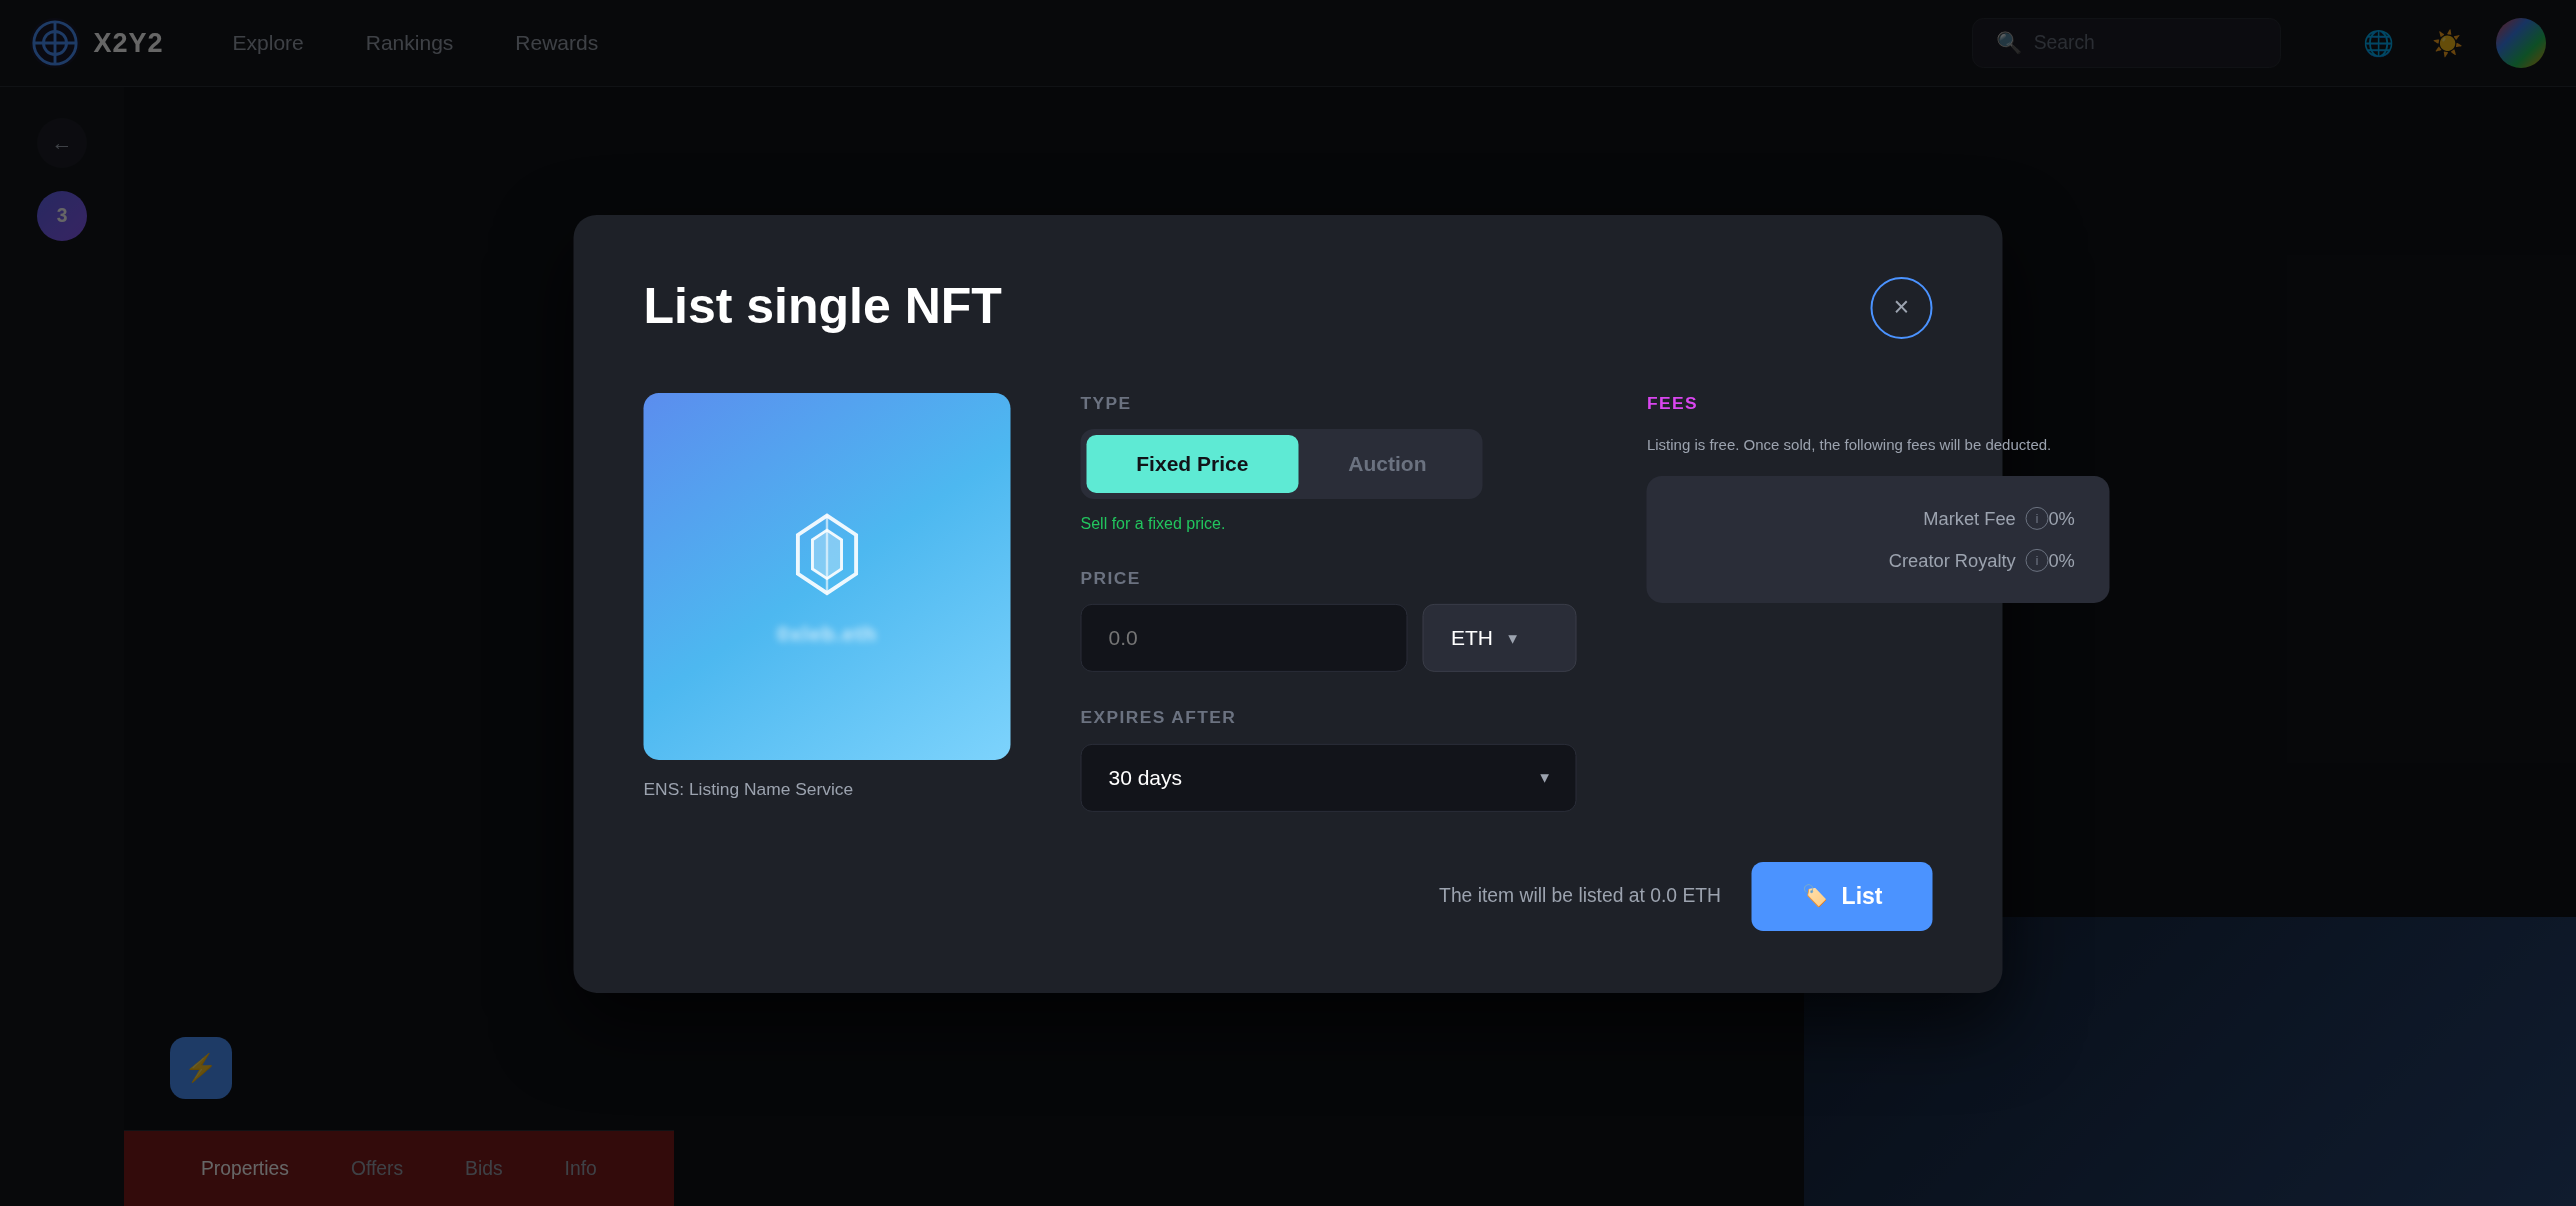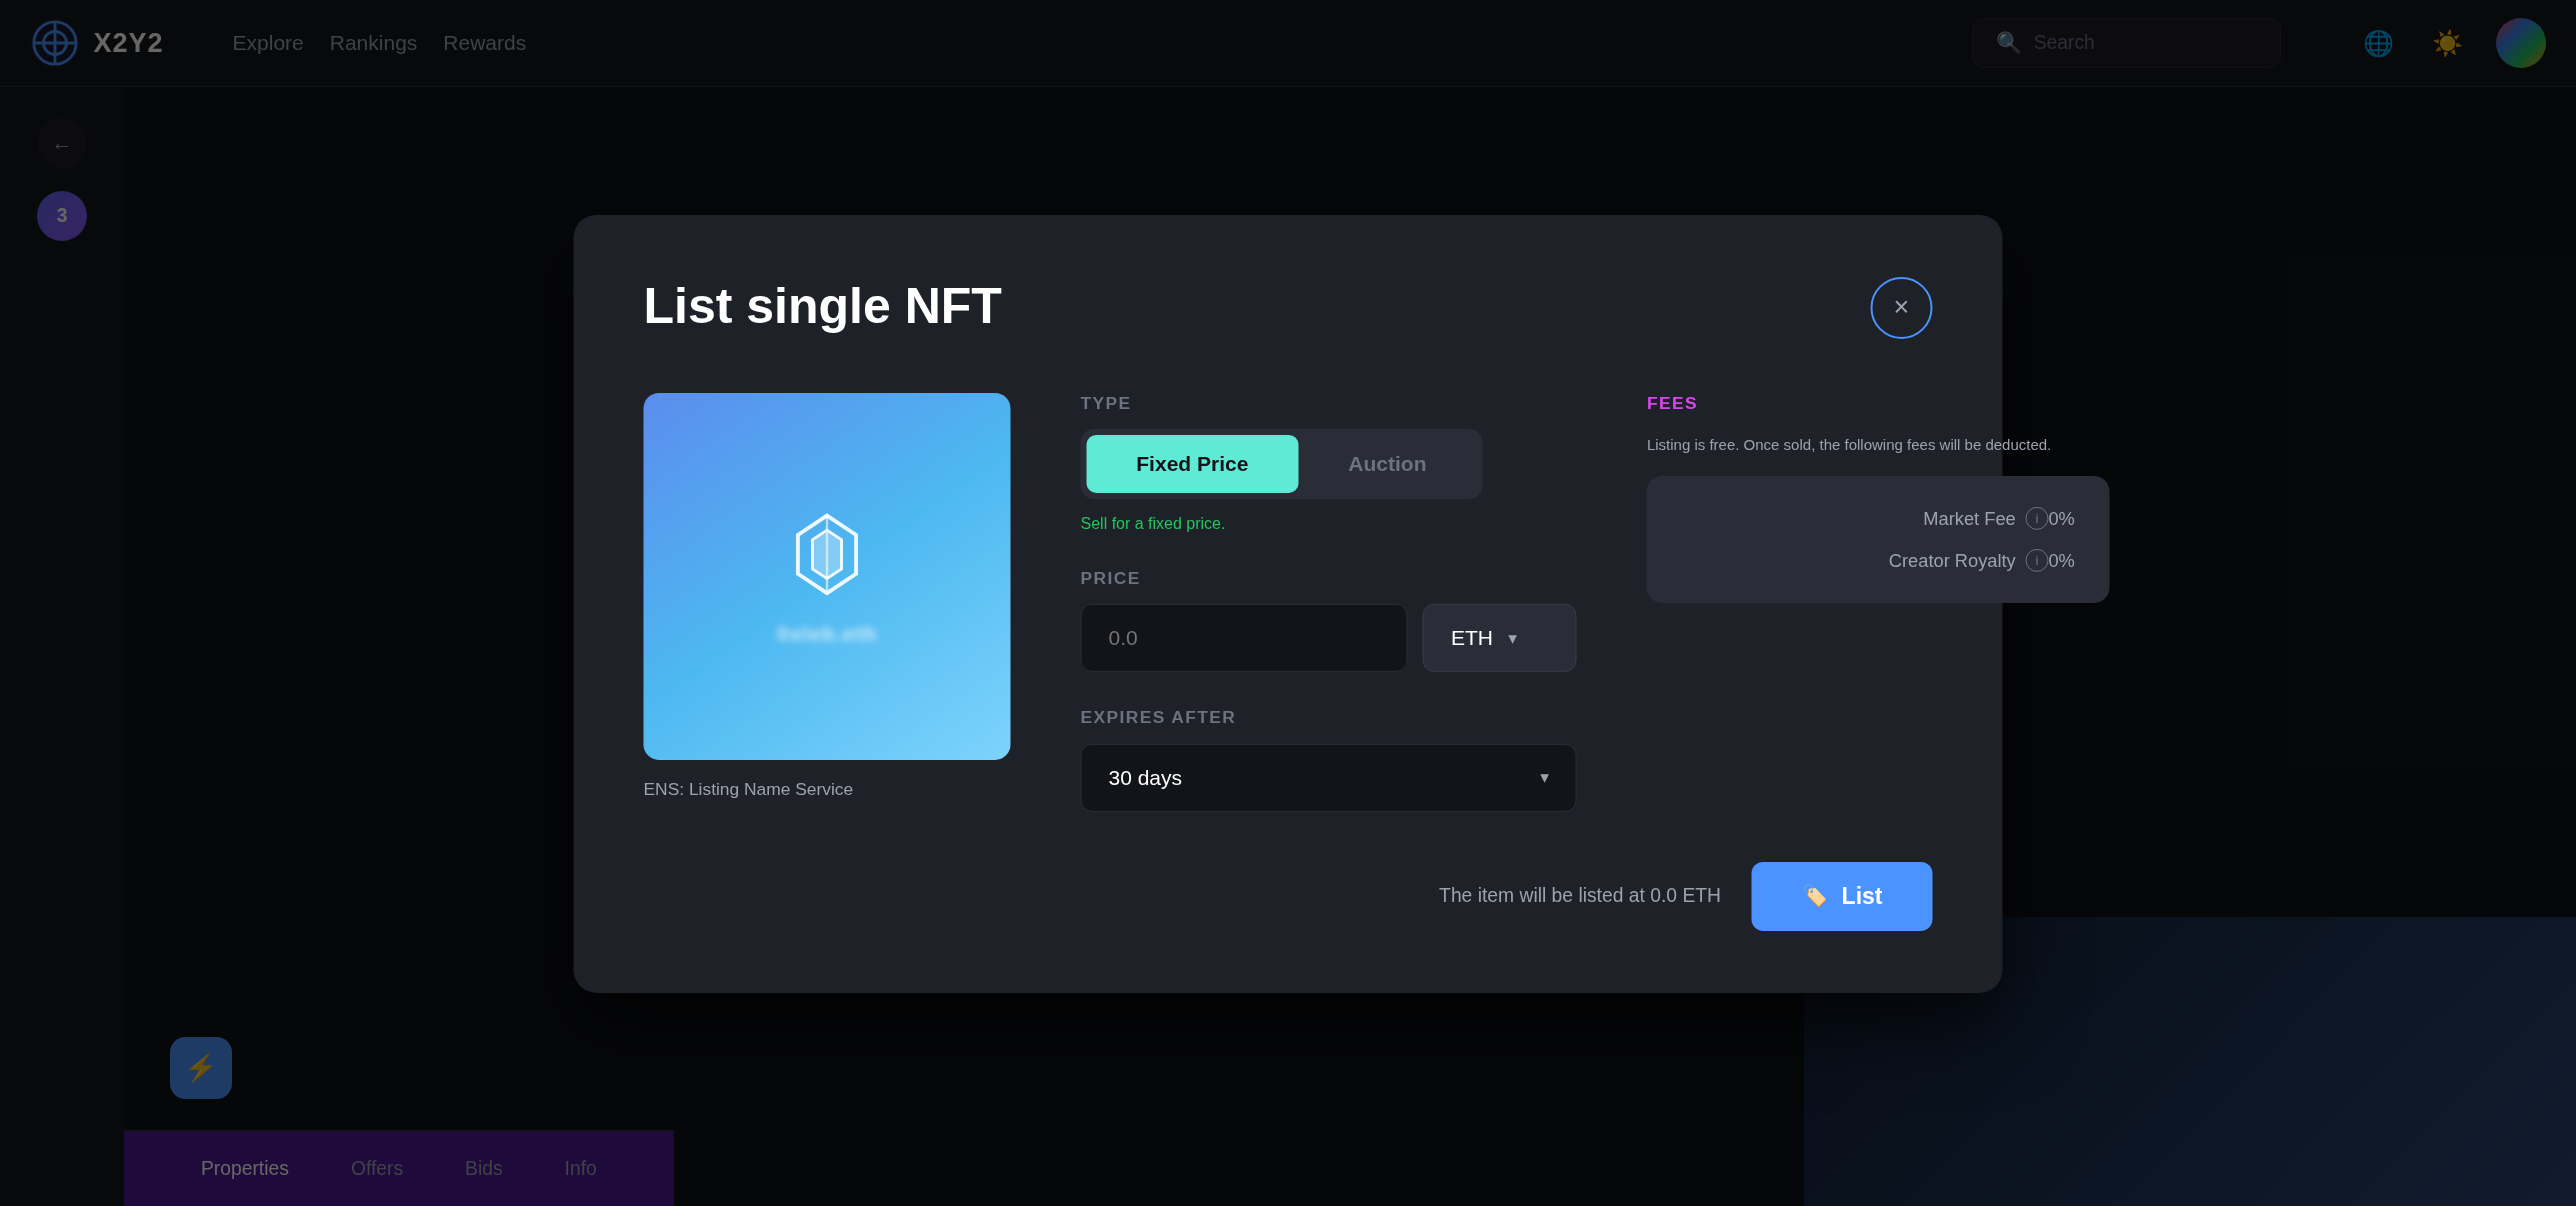--- a/index.html
+++ b/index.html
@@ -44,21 +44,21 @@
       height: 50px;
     }
     .nav-logo-text {
       color: #fff;
       font-size: 27px;
       font-weight: 700;
       letter-spacing: 1px;
     }
     .nav-links {
       display: flex;
-      gap: 26px;
+      gap: 62px;
       margin-left: 23px;
     }
     .nav-link {
       color: #9ca3af;
       font-size: 21px;
       cursor: pointer;
     }
     .nav-search {
       margin-left: auto;
       display: flex;
@@ -413,21 +413,21 @@
     }
 
     
     .bg-tabs {
       position: absolute;
       bottom: 0;
       left: 124px;
       display: flex;
       gap: 0;
       padding: 0 46px;
-      background: #4c1d95;
+      background: #7f1d1d;
       border-top: 1px solid #2a2d35;
       height: 77px;
       align-items: center;
     }
     .bg-tab {
       padding: 0 31px;
       height: 100%;
       display: flex;
       align-items: center;
       color: #9ca3af;

